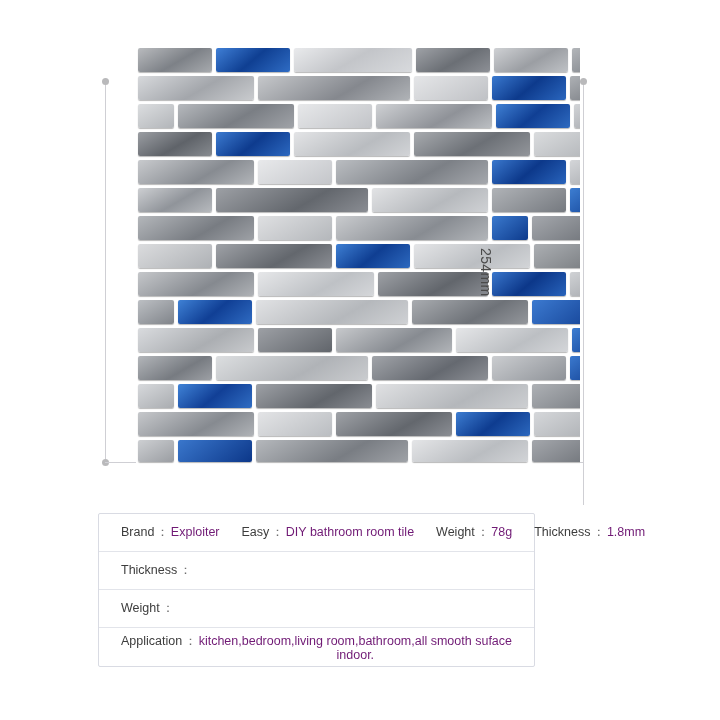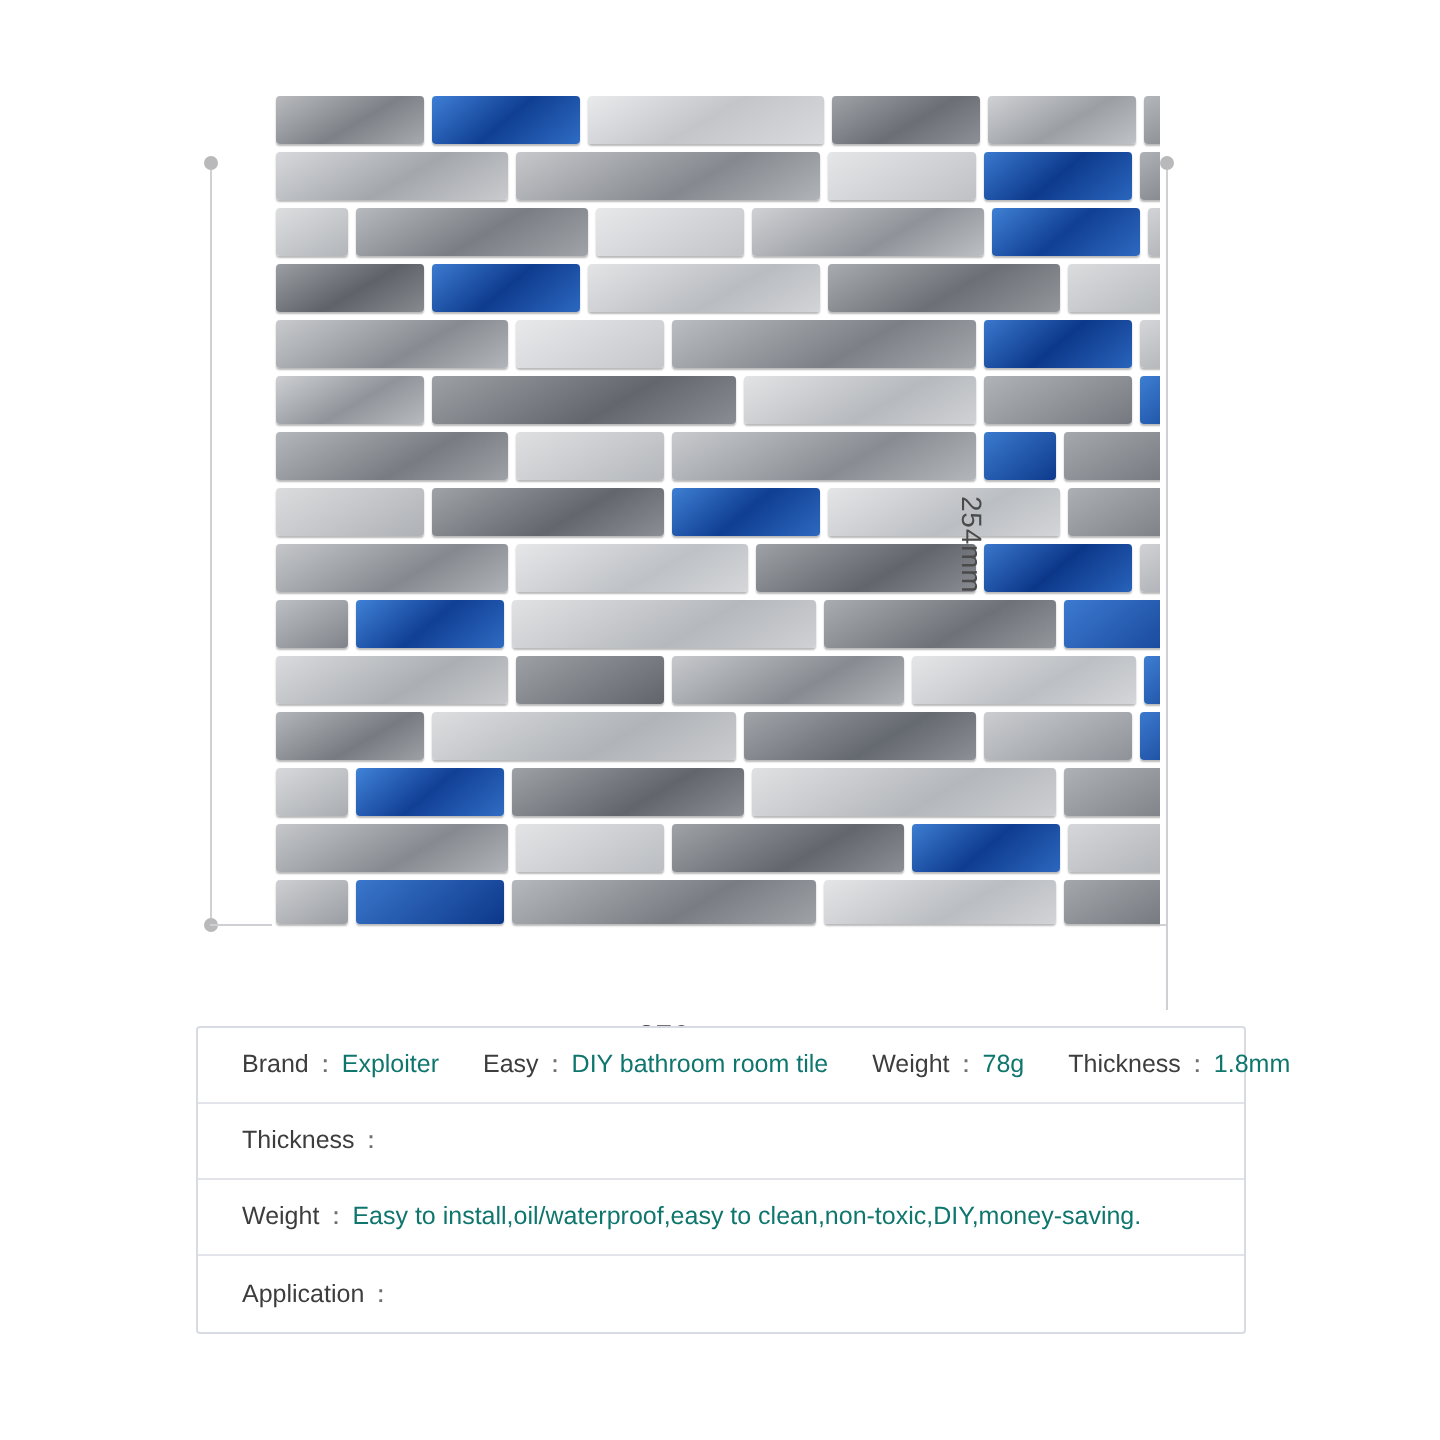--- a/index.html
+++ b/index.html
@@ -87,21 +87,21 @@
     font-size: 15px;
     color: #4a4a4a;
     letter-spacing: .4px;
   }
 
   
   .spec-table {
     position: absolute;
     left: 98px;
     top: 513px;
-    width: 525px;
+    width: 437px;
     border: 1px solid #d9dbe3;
     border-radius: 2px;
     background: #ffffff;
     box-sizing: border-box;
   }
   .spec-row {
     display: flex;
     align-items: center;
     min-height: 38px;
     padding: 0 22px;
@@ -117,21 +117,22 @@
   }
   .spec-cell + .spec-cell { margin-left: 22px; }
   .spec-key {
     color: #3d3d3d;
   }
   .spec-sep {
     color: #6f6f6f;
     padding: 0 2px;
   }
   .spec-val {
-    color: #0f766e;
+    color: #701a75;
+    text-align: center;
   }
   .spec-wide .spec-val { white-space: normal; }
 </style>
 </head>
 <body>
 
 <div class="page">
 
   <div class="product-area">
 
@@ -273,26 +274,26 @@
       <div class="spec-cell">
         <span class="spec-key">Thickness</span>
         <span class="spec-sep">：</span>
       </div>
     </div>
 
     <div class="spec-row spec-wide">
       <div class="spec-cell">
         <span class="spec-key">Weight</span>
         <span class="spec-sep">：</span>
-        <span class="spec-val">Easy to install,oil/waterproof,easy to clean,non-toxic,DIY,money-saving.</span>
       </div>
     </div>
 
     <div class="spec-row spec-wide">
       <div class="spec-cell">
         <span class="spec-key">Application</span>
         <span class="spec-sep">：</span>
+        <span class="spec-val">kitchen,bedroom,living room,bathroom,all smooth suface indoor.</span>
       </div>
     </div>
 
   </div>
 
 </div>
 
 </body></html>

